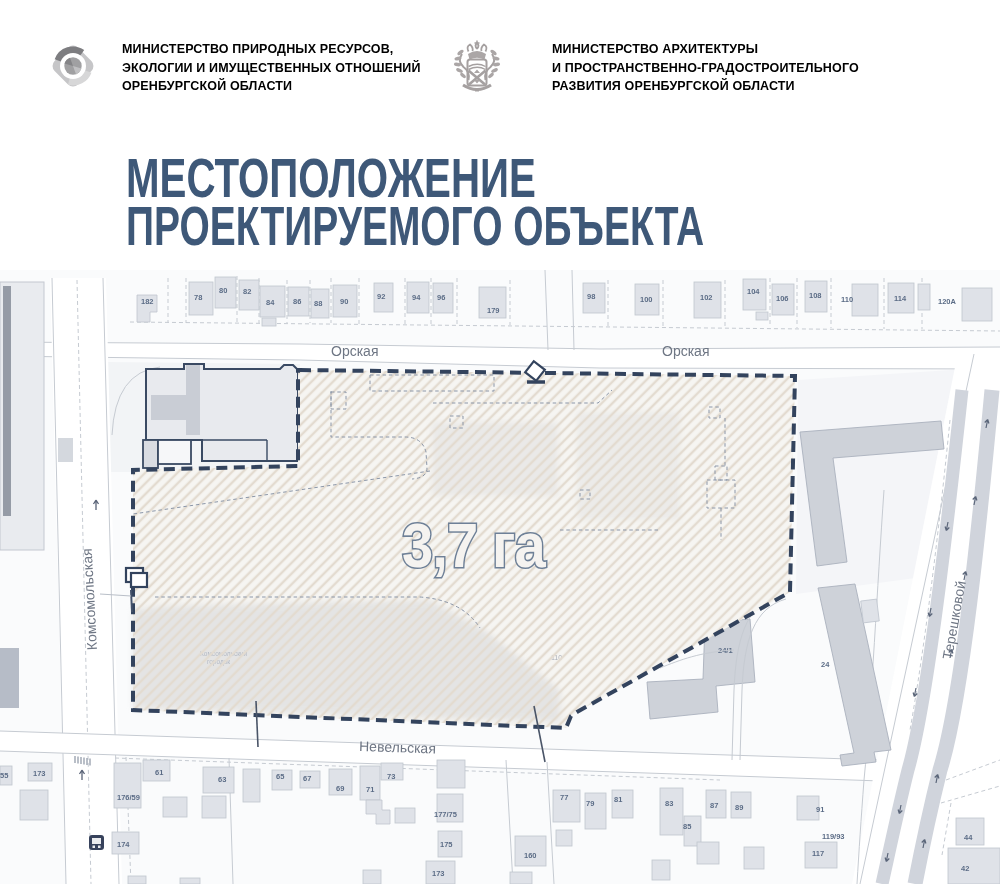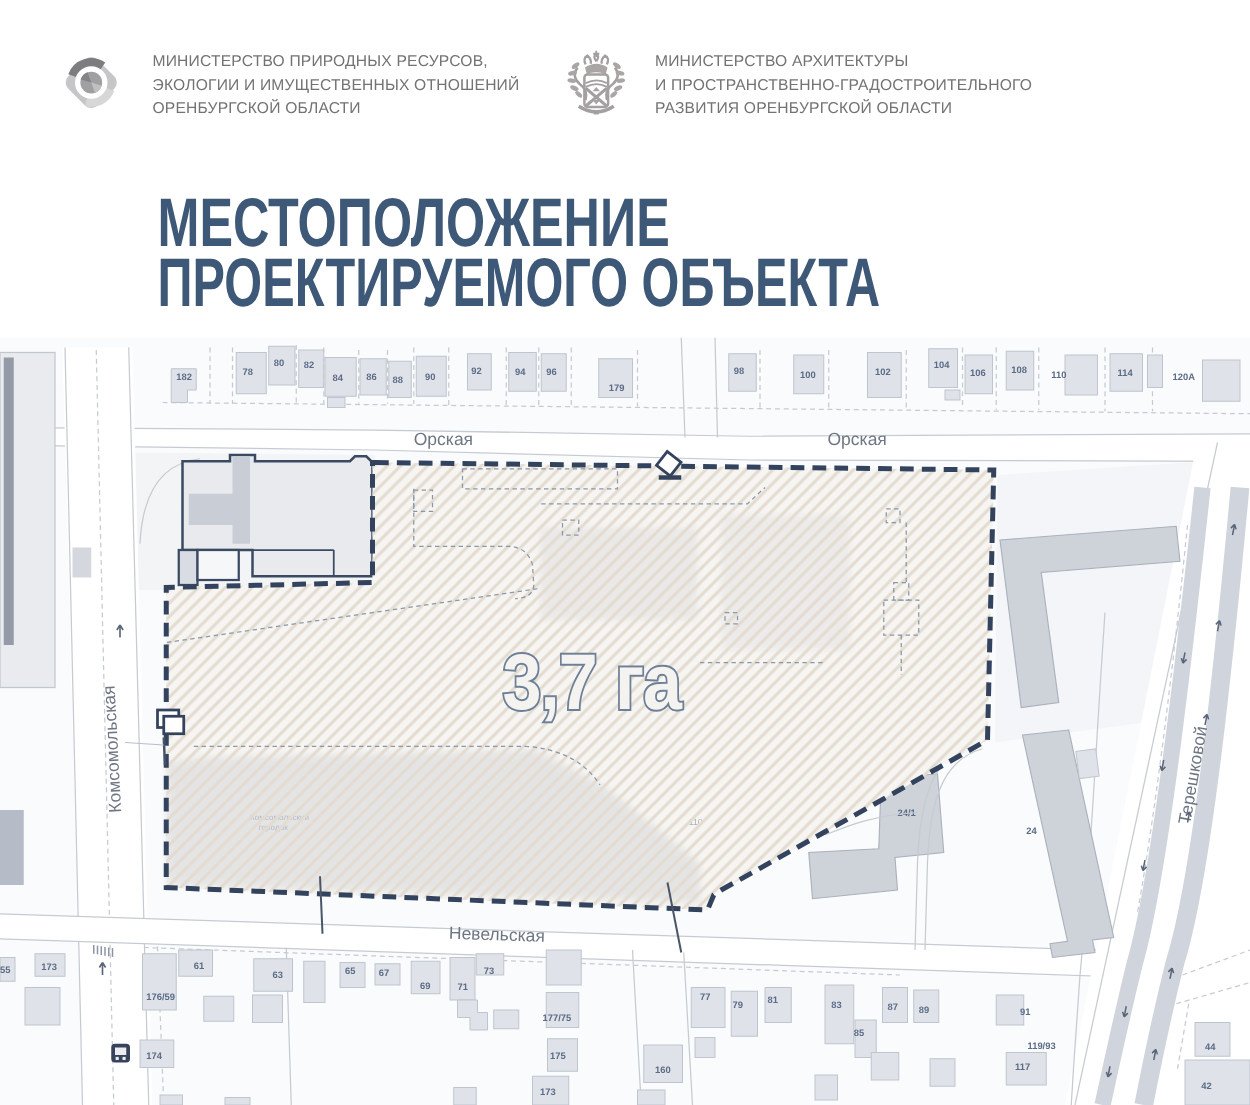--- a/index.html
+++ b/index.html
@@ -1,17 +1,17 @@
 <!DOCTYPE html>
 <html><head>
 <meta charset="utf-8">
 <style>
   html,body{margin:0;padding:0;}
   body{width:1000px;height:884px;background:#ffffff;font-family:"Liberation Sans",sans-serif;overflow:hidden;position:relative;}
-  .hdrtxt{position:absolute;color:#737373;font-weight:normal;font-size:12.5px;line-height:18.5px;letter-spacing:0.15px;white-space:nowrap;}
+  .hdrtxt{position:absolute;color:#000000;font-weight:bold;font-size:12.5px;line-height:18.5px;letter-spacing:0.15px;white-space:nowrap;}
   .title{position:absolute;left:126px;color:#3e5878;font-weight:bold;font-size:55px;line-height:1;white-space:nowrap;transform-origin:0 0;}
 </style>
 </head>
 <body>
 
 <svg style="position:absolute;left:49px;top:42px" width="48" height="48" viewBox="0 0 48 48">
   <g transform="rotate(45 24 24)">
     <rect x="7.5" y="7.5" width="33" height="33" rx="7" fill="#c6c6c8"></rect>
   </g>
   <path d="M9.4,18.7 A15.5,15.5 0 0 1 32.9,11.3" fill="none" stroke="#7d7d80" stroke-width="8"></path>
@@ -45,21 +45,21 @@
       <ellipse cx="45" cy="21.5" rx="3.6" ry="1.8" transform="rotate(14 45 21.5)"></ellipse>
       <ellipse cx="45.5" cy="27.5" rx="3.6" ry="1.8" transform="rotate(-8 45.5 27.5)"></ellipse>
       <ellipse cx="43.5" cy="33.5" rx="3.6" ry="1.8" transform="rotate(-26 43.5 33.5)"></ellipse>
       <ellipse cx="40" cy="38.5" rx="3.4" ry="1.7" transform="rotate(-42 40 38.5)"></ellipse>
     </g>
     <path d="M12 48 q14 9 28 0" stroke-width="3"></path>
     <path d="M24 53.5 l4 0" stroke-width="2"></path>
   </g>
 </svg>
 
-<div class="hdrtxt" style="left:524px;top:40px">МИНИСТЕРСТВО АРХИТЕКТУРЫ<br>И ПРОСТРАНСТВЕННО-ГРАДОСТРОИТЕЛЬНОГО<br>РАЗВИТИЯ ОРЕНБУРГСКОЙ ОБЛАСТИ</div>
+<div class="hdrtxt" style="left:552px;top:40px">МИНИСТЕРСТВО АРХИТЕКТУРЫ<br>И ПРОСТРАНСТВЕННО-ГРАДОСТРОИТЕЛЬНОГО<br>РАЗВИТИЯ ОРЕНБУРГСКОЙ ОБЛАСТИ</div>
 
 <div class="title" style="top:151px;transform:scaleX(0.732)">МЕСТОПОЛОЖЕНИЕ</div>
 
 <div class="title" style="top:199px;transform:scaleX(0.708)">ПРОЕКТИРУЕМОГО ОБЪЕКТА</div>
 
 <svg id="map" style="position:absolute;left:0;top:270px" width="1000" height="614" viewBox="0 270 1000 614">
   <defs>
     <pattern id="hatchlines" width="7.6" height="7.6" patternUnits="userSpaceOnUse" patternTransform="rotate(-45)">
       <rect y="2.55" width="7.6" height="2.45" fill="#e3dbd0"></rect>
     </pattern>

